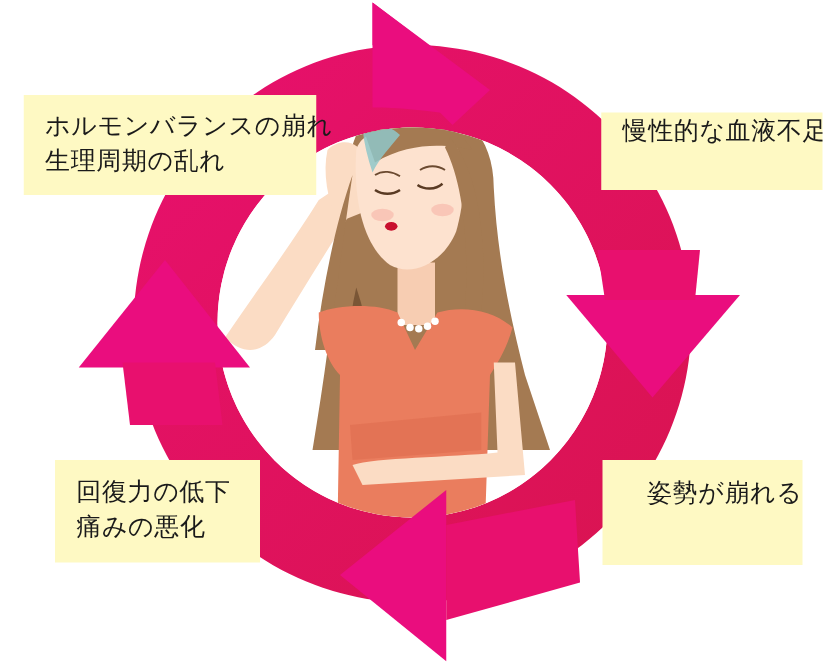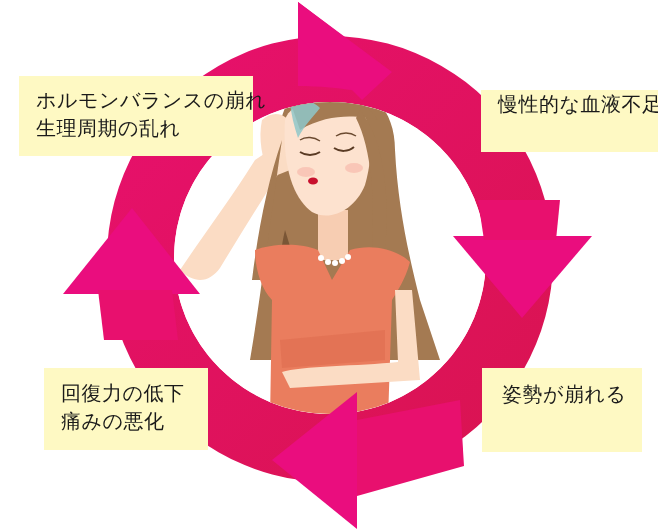--- a/index.html
+++ b/index.html
@@ -15,21 +15,21 @@
     line-height: 28px;
     letter-spacing: 0.5px;
     box-sizing: border-box;
     white-space: nowrap;
     margin-left: 19px;
   }
   .label-box .line { display: block; }
   #box-tl { left: 0; top: 76px; width: 234px; height: 80px; padding: 10px 0 0 17px; }
   #box-tr { left: 462px; top: 90px; width: 196px; height: 62px; padding: 0 0 0 17px; }
   #box-bl { left: 25px; top: 368px; width: 164px; height: 82px; padding: 11px 0 0 17px; }
-  #box-br { left: 463px; top: 368px; width: 160px; height: 84px; padding: 12px 0 0 20px; }
+  #box-br { left: 463px; top: 368px; width: 160px; height: 84px; padding: 12px 0 0 20px; text-align: right; }
 </style>
 </head>
 <body>
 
 <div class="stage">
 
   <svg class="art" viewBox="0 0 658 531" xmlns="http://www.w3.org/2000/svg">
     <defs>
       <linearGradient id="ringGrad" x1="0" y1="0" x2="1" y2="1">
         <stop offset="0" stop-color="#e8106e"></stop>

